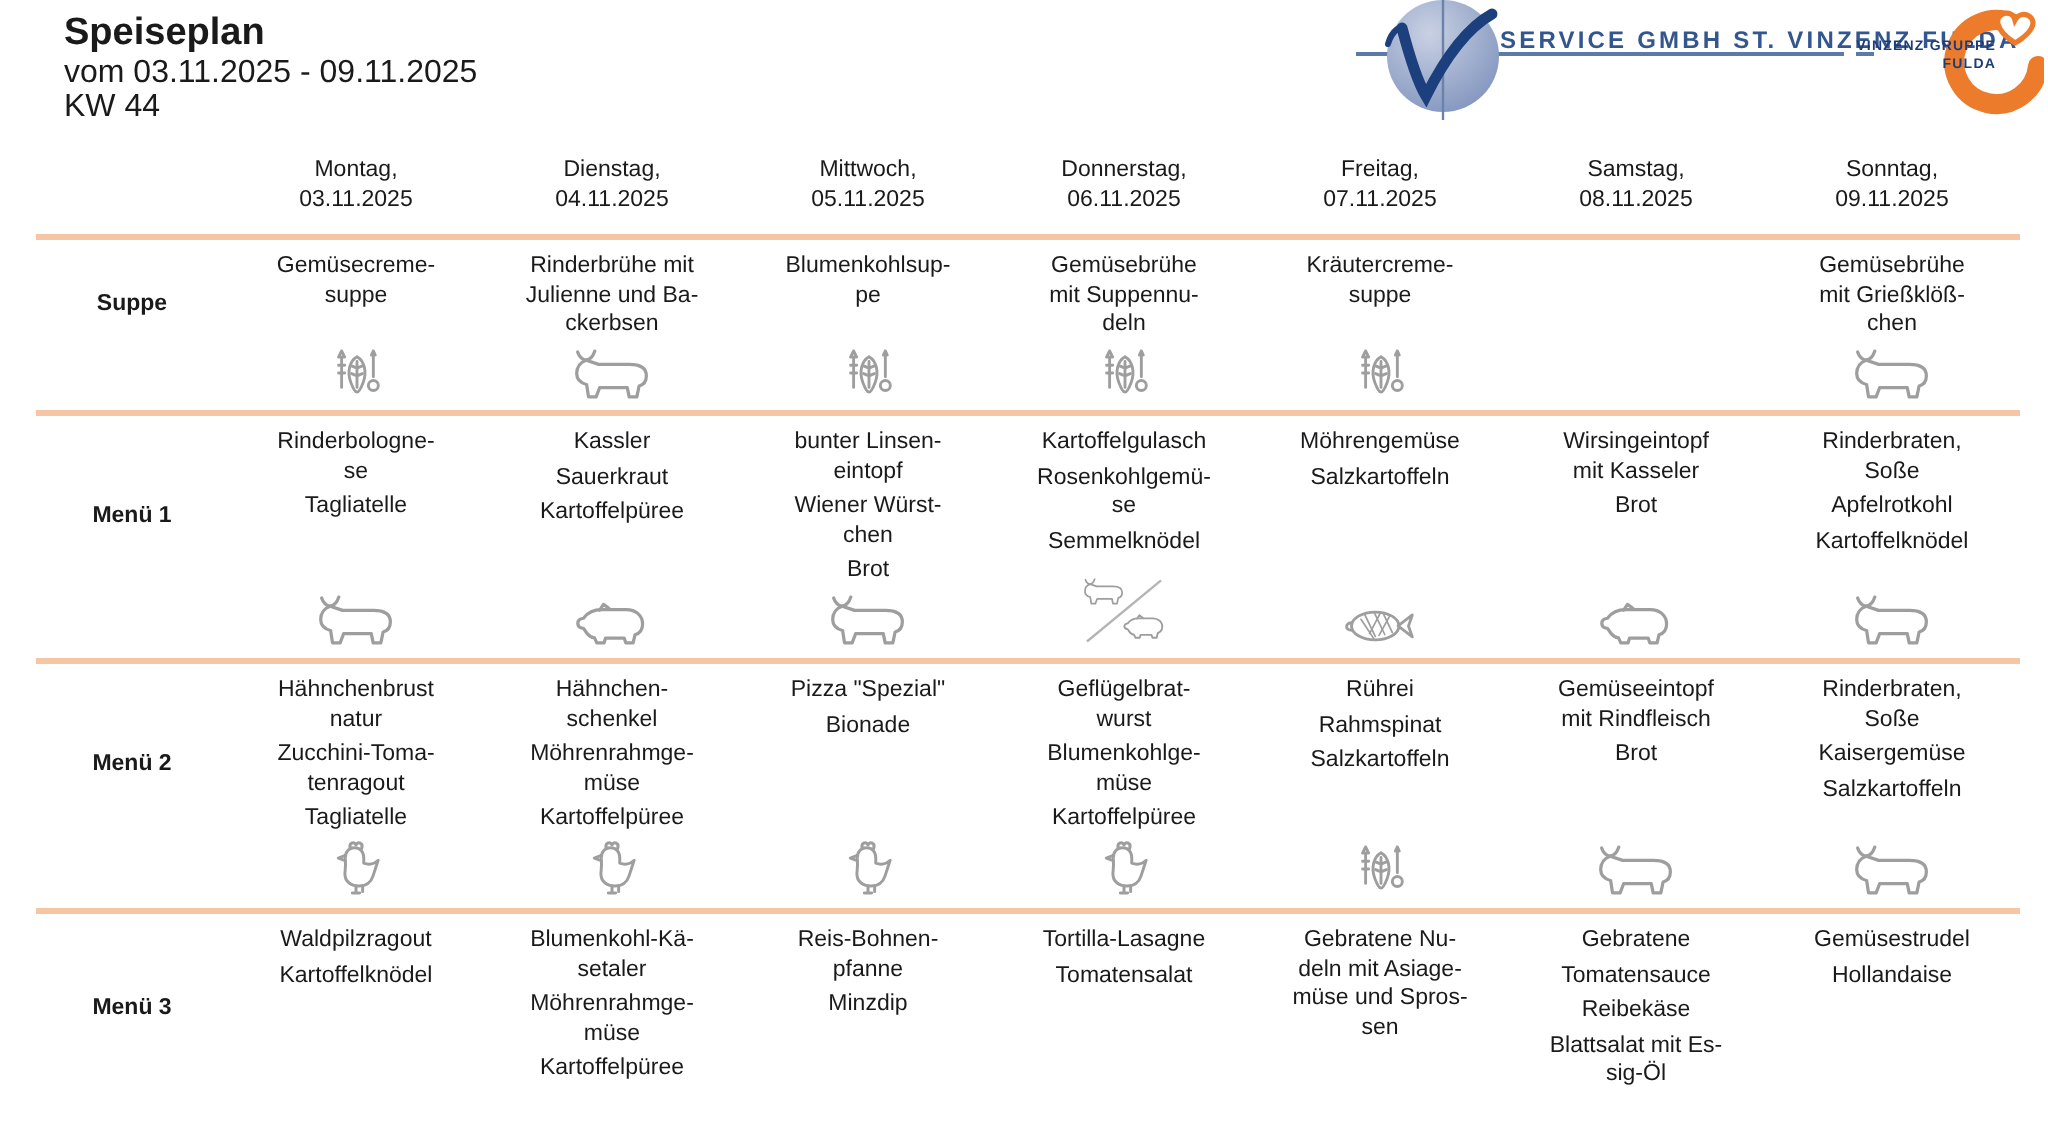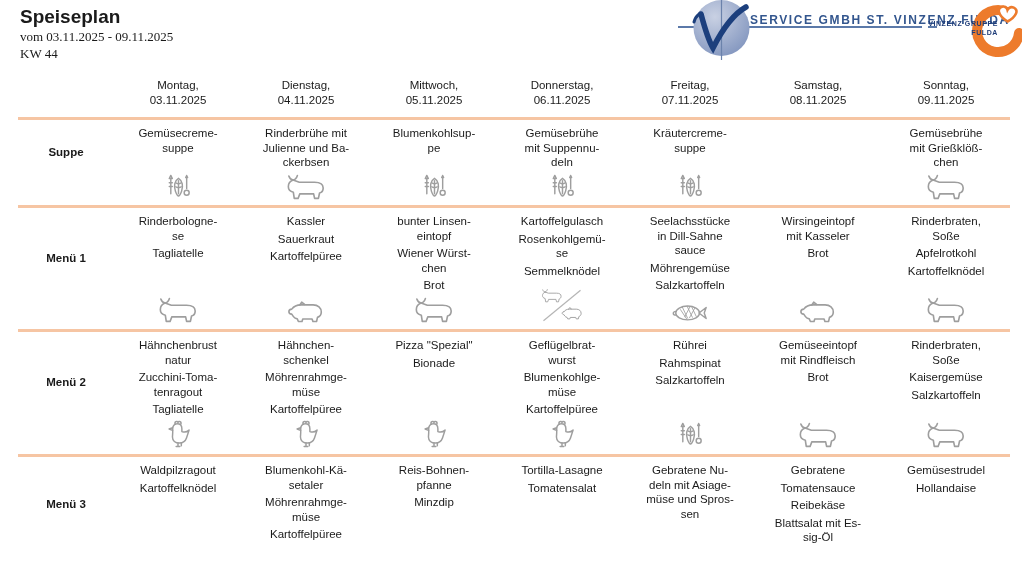--- a/index.html
+++ b/index.html
@@ -5,23 +5,23 @@
   * { box-sizing: border-box; }
   html,body { margin:0; padding:0; }
   body {
     width:1024px; height:573px; overflow:hidden; background:#ffffff;
     font-family:"Liberation Sans", sans-serif; color:#1a1a1a;
   }
   .page { position:relative; width:1024px; height:573px; }
 
   
   .doc-header { position:relative; height:68px; }
-  .title-block { position:absolute; left:20px; top:6px; }
+  .title-block { position:absolute; left:32px; top:6px; }
   .title-block h1 { margin:0; font-size:19px; line-height:22px; font-weight:bold; }
-  .sub-line { font-size:13px; line-height:17px;font-family:Liberation Serif, serif; }
+  .sub-line { font-size:16px; line-height:17px; }
 
   .logo-area { position:absolute; right:0; top:0; width:346px; height:62px; }
 
   .service-logo { position:absolute; left:0; top:0; width:260px; height:60px; }
   .service-logo .hline { position:absolute; left:0; top:26px; width:244px; height:1.5px; background:#5b79a9; }
   .service-logo .emblem { position:absolute; left:6px; top:0; }
   .service-text {
     position:absolute; left:72px; top:13px; font-size:12px; letter-spacing:1.6px;
     color:#33568e; white-space:nowrap; font-weight:bold;
   }
@@ -261,23 +261,20 @@
         <div class="cell">
           <div class="dish">Kartoffelgulasch</div>
           <div class="dish">Rosenkohlgemü-
 se</div>
           <div class="dish">Semmelknödel</div>
           <svg class="food-icon ic-beefpork">
             <use href="#i-beefpork"></use>
           </svg>
         </div>
         <div class="cell">
-          <div class="dish">Seelachsstücke
-in Dill-Sahne
-sauce</div>
           <div class="dish">Möhrengemüse</div>
           <div class="dish">Salzkartoffeln</div>
           <svg class="food-icon ic-fish">
             <use href="#i-fish"></use>
           </svg>
         </div>
         <div class="cell">
           <div class="dish">Wirsingeintopf
 mit Kasseler</div>
           <div class="dish">Brot</div>

